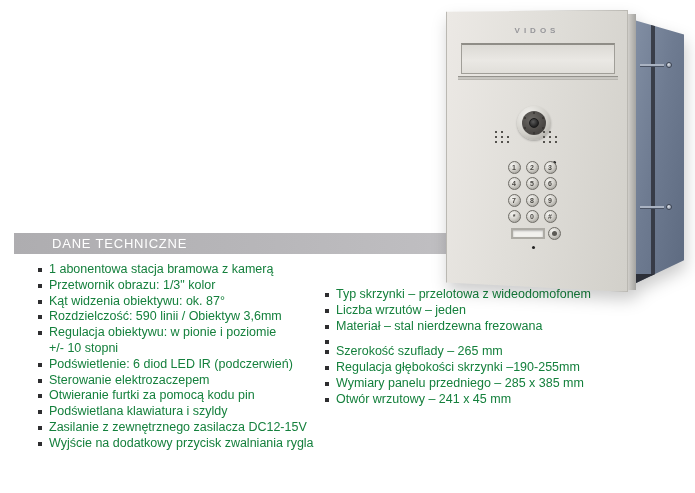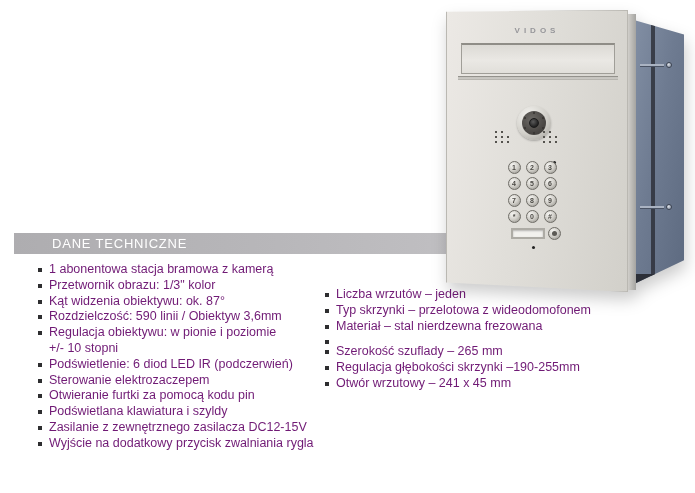--- a/index.html
+++ b/index.html
@@ -12,21 +12,21 @@
              background:linear-gradient(90deg,#aeadb0 0%,#b8b7ba 60%,#c0bfc2 100%);
              display:flex; align-items:center; padding-left:38px; z-index:1; }
   .techbar span { color:#ffffff; font-size:13px; letter-spacing:0.8px; font-weight:400; }
 
   
   .list { position:absolute; z-index:1; }
   .list-left  { left:38px;  top:262px; width:300px; }
   .list-right { left:325px; top:287px; width:350px; }
   .item { display:flex; align-items:flex-start; }
   .blt  { flex:none; width:4px; height:4px; background:#2e2e30; margin:6px 7px 0 0; }
-  .txt  { font-size:12.5px; line-height:15.8px; color:#701a75; white-space:pre-line; }
+  .txt  { font-size:12.5px; line-height:15.8px; color:#15803d; white-space:pre-line; }
 
   
   .hero { position:absolute; left:438px; top:6px; width:254px; height:292px; z-index:2;
           filter:drop-shadow(2px 8px 8px rgba(0,0,0,0.20)); }
 
   .box { position:absolute; left:196px; top:14px; width:50px; height:264px;
          background:linear-gradient(100deg,#828fa4 0%,#6e7b91 45%,#5d6a80 100%);
          clip-path:polygon(0 0, 100% 5.5%, 100% 91%, 0 100%); }
   .box-gap { position:absolute; left:17px; top:0; width:4px; height:100%; background:#2a2d36; opacity:.8; }
   .box-bottom { position:absolute; left:0; bottom:0; width:100%; height:10px; background:#2c2f38; }
@@ -224,40 +224,44 @@
       </div>
     <div class="item">
         <span class="blt"></span>
         <span class="txt">Wyjście na dodatkowy przycisk zwalniania rygla</span>
       </div>
   </div>
 
   <div class="list list-right">
     <div class="item">
         <span class="blt"></span>
+        <span class="txt">Typ skrzynki –  przelotowa z wideodomofonem</span>
+      </div>
+    <div class="item">
+        <span class="blt"></span>
         <span class="txt">Liczba wrzutów – jeden</span>
       </div>
     <div class="item">
         <span class="blt"></span>
-        <span class="txt">Typ skrzynki –  przelotowa z wideodomofonem</span>
-      </div>
-    <div class="item">
-        <span class="blt"></span>
         <span class="txt">Materiał  – stal nierdzewna frezowana</span>
       </div>
     <div class="item">
         <span class="blt"></span>
       </div>
     <div class="item">
         <span class="blt"></span>
         <span class="txt">Szerokość szuflady –  265 mm</span>
       </div>
     <div class="item">
         <span class="blt"></span>
         <span class="txt">Regulacja głębokości skrzynki –190-255mm</span>
       </div>
     <div class="item">
         <span class="blt"></span>
+        <span class="txt">Wymiary panelu przedniego –  285 x 385 mm</span>
+      </div>
+    <div class="item">
+        <span class="blt"></span>
         <span class="txt">Otwór wrzutowy  –  241 x 45 mm</span>
       </div>
   </div>
 
 </div>
 
 </body></html>

